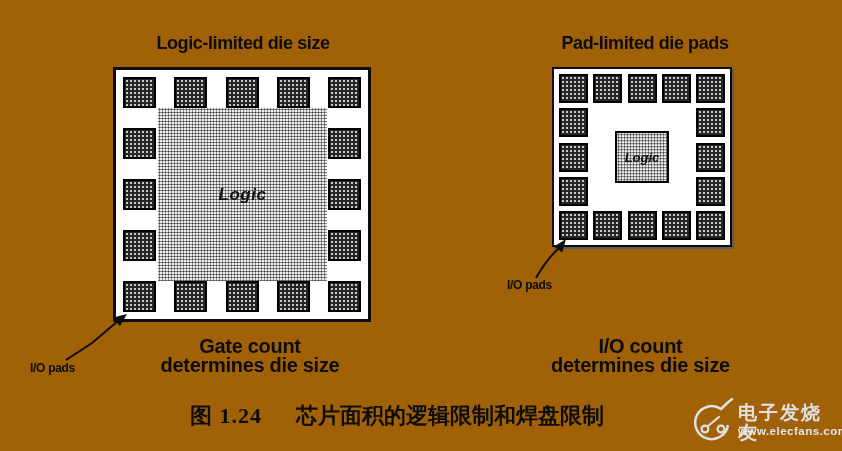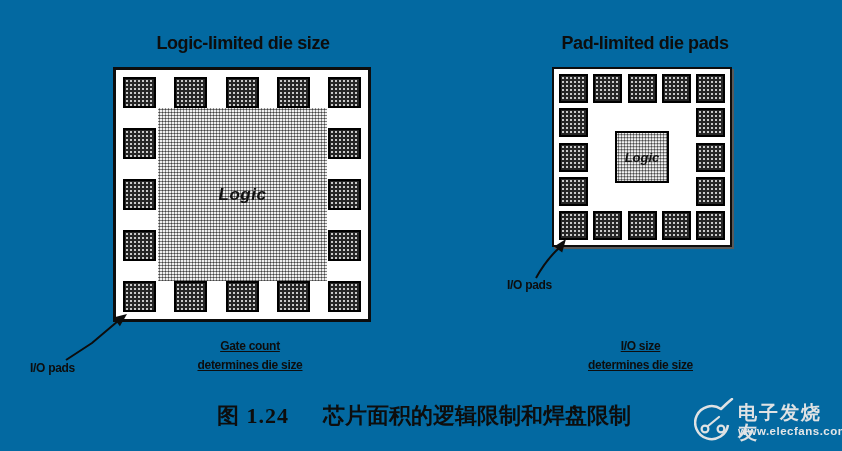--- a/index.html
+++ b/index.html
@@ -1,17 +1,17 @@
 <!DOCTYPE html>
 <html><head>
 <meta charset="utf-8">
 <style>
   html,body{margin:0;padding:0;background:#fff;}
   .canvas{
-    position:relative;width:842px;height:451px;background:#0369a1;overflow:hidden;
+    position:relative;width:842px;height:451px;background:#a16207;overflow:hidden;
     font-family:"Liberation Sans","DejaVu Sans",sans-serif;color:#0d0d0d;
   }
   .abs{position:absolute;}
   .fig-title{
     font-weight:bold;font-size:18px;letter-spacing:-0.4px;text-align:center;
     color:#0d0d0d;white-space:nowrap;
   }
   .die{
     position:absolute;box-sizing:border-box;border:3px solid #0d0d0d;background:#fff;
   }
@@ -31,21 +31,21 @@
     background-size:auto,3px 3px;
     font-style:italic;
   }
   .core-left{left:42px;top:38px;width:169px;height:173px;}
   .core-right{left:61px;top:62px;width:54px;height:52px;border:2px solid #000;}
   .core-label{font-weight:bold;color:#111;}
   .core-label-left{font-size:17px;letter-spacing:0.5px;}
   .core-label-right{font-size:13px;letter-spacing:0;}
   .io-label{font-weight:bold;font-size:12px;letter-spacing:-0.3px;white-space:nowrap;}
   .fig-caption{
-    font-weight:bold;font-size:12px;letter-spacing:-0.3px;line-height:19px;text-align:center;text-decoration:underline;
+    font-weight:bold;font-size:20px;letter-spacing:-0.3px;line-height:19px;text-align:center;
   }
   .cn-caption{
     font-weight:bold;font-size:22px;color:#0d0d0d;white-space:nowrap;
     font-family:"Liberation Serif","DejaVu Serif",serif;
   }
   .cn-caption .cap-label{margin-right:34px;letter-spacing:1px;}
   .arrows{position:absolute;left:0;top:0;pointer-events:none;}
   .watermark{color:#dfe2e4;}
   .wm-name{
     font-weight:bold;font-size:19px;letter-spacing:2px;color:#dfe2e4;line-height:20px;
@@ -114,32 +114,32 @@
         <div class="pad" style="left: 142px; top: 142px; width: 29px; height: 29px;"></div>
       </div>
     <div class="core core-right">
       <span class="core-label core-label-right">Logic</span>
     </div>
   </div>
 
   <div class="abs io-label" style="left:507px;top:278px;">I/O pads</div>
 
   <div class="abs fig-caption" style="left:533px;top:337px;width:215px;">
-    <div>I/O size</div>
+    <div>I/O count</div>
     <div>determines die size</div>
   </div>
 
   <svg class="arrows" width="842" height="451" viewBox="0 0 842 451">
     <path d="M 66 360 L 92 343 L 118 321" fill="none" stroke="#0d0d0d" stroke-width="2"></path>
     <polygon points="127,314 119.9,326.2 113.3,317.4" fill="#0d0d0d"></polygon>
     <path d="M 536 278 Q 546 260 559 248" fill="none" stroke="#0d0d0d" stroke-width="2"></path>
     <polygon points="566,239 562.2,252.4 554.2,246.4" fill="#0d0d0d"></polygon>
   </svg>
 
-  <div class="abs cn-caption" style="left:190px;top:401px;margin-left:27px;">
+  <div class="abs cn-caption" style="left:190px;top:401px;">
     <span class="cap-label">图 1.24</span><span>芯片面积的逻辑限制和焊盘限制</span>
   </div>
 
   <div class="abs watermark" style="left:694px;top:396px;width:148px;height:52px;">
     <svg width="42" height="50" viewBox="0 0 42 50" style="position:absolute;left:0;top:2px;">
       <path d="M 27 11 Q 33 5 38 1" fill="none" stroke="#dfe2e4" stroke-width="2.5" stroke-linecap="round"></path>
       <path d="M 27 11 A 16.5 16.5 0 1 0 34 27" fill="none" stroke="#dfe2e4" stroke-width="2.5"></path>
       <circle cx="11" cy="31" r="3.4" fill="none" stroke="#dfe2e4" stroke-width="2.2"></circle>
       <circle cx="27" cy="31" r="3.4" fill="none" stroke="#dfe2e4" stroke-width="2.2"></circle>
       <path d="M 14 28 L 25 19" fill="none" stroke="#dfe2e4" stroke-width="2.2" stroke-linecap="round"></path>

